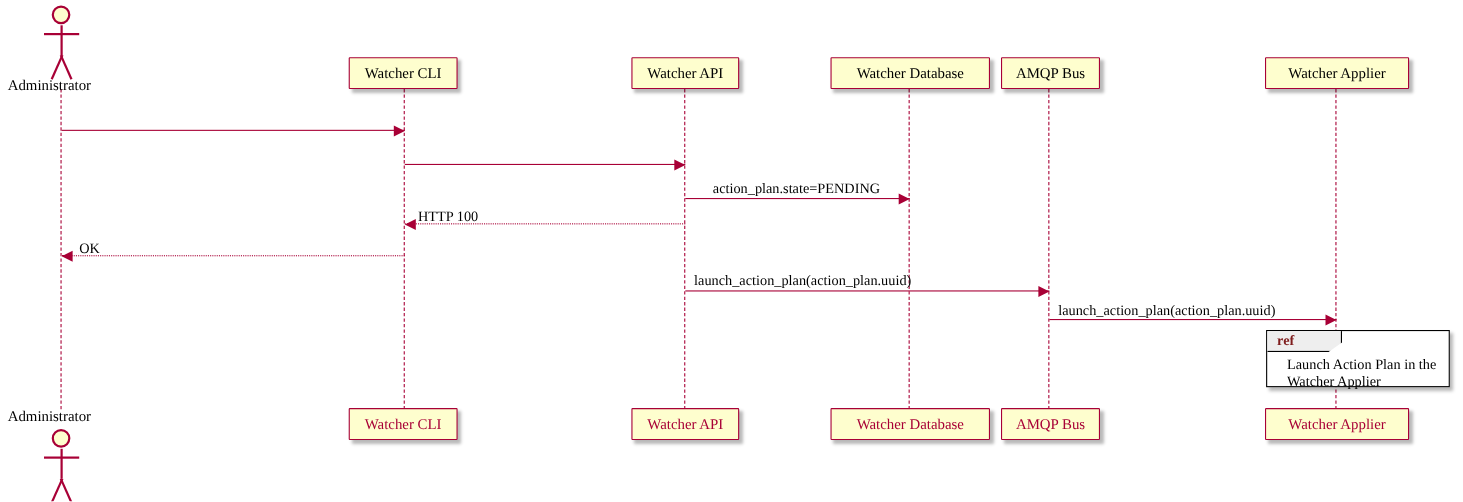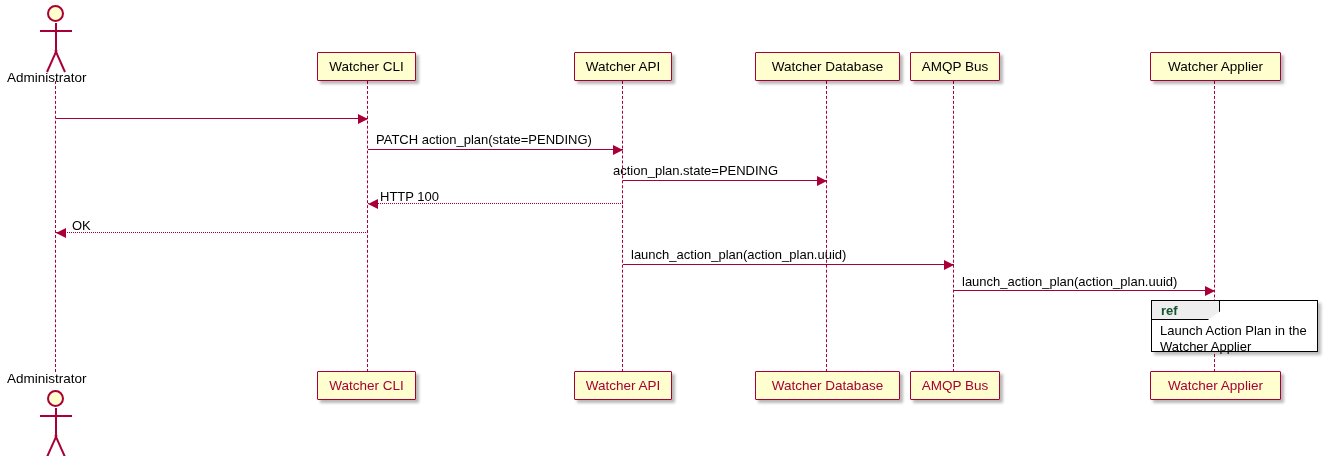--- a/index.html
+++ b/index.html
@@ -1,17 +1,17 @@
 <!DOCTYPE html>
 <html><head>
 <meta charset="utf-8">
 <style>
   html,body{margin:0;padding:0;background:#FFFFFF;}
   #canvas{position:relative;width:1330px;height:456px;background:#FFFFFF;
-          font-family:Liberation Sans, sans-serif;overflow:hidden;}
+          font-family:Liberation Serif, serif;overflow:hidden;}
 
   
   .pbox{position:absolute;box-sizing:border-box;background:#FEFECE;
         border:1.5px solid #A80036;border-radius:1px;
         box-shadow:3px 3px 3px rgba(0,0,0,0.28);
         display:flex;align-items:center;justify-content:center;
         font-size:13.5px;color:#000000;white-space:nowrap;height:29px;}
   .pbox.bottom{color:#A80036;}
 
   
@@ -42,21 +42,21 @@
            border-right:10px solid #A80036;}
   .msg-label{position:absolute;font-size:13px;color:#000000;white-space:nowrap;}
 
   
   .ref-box{position:absolute;box-sizing:border-box;background:#FFFFFF;
            border:1.5px solid #000000;box-shadow:3px 3px 3px rgba(0,0,0,0.28);}
   .ref-tab{position:absolute;left:0;top:0;height:19px;box-sizing:border-box;
            background:#EEEEEE;border-right:1.5px solid #000000;
            border-bottom:1.5px solid #000000;
            display:flex;align-items:center;padding-left:9px;
-           font-size:13px;font-weight:bold;color:#14532d;
+           font-size:13px;font-weight:bold;color:#7f1d1d;
            clip-path:polygon(0 0,100% 0,100% 55%,82% 100%,0 100%);}
   .ref-body{position:absolute;left:8px;font-size:13px;color:#000000;
             line-height:16px;white-space:pre-line;}
 </style>
 </head>
 <body>
 
 <div id="canvas">
     <div class="lifeline" style="left: 55.25px; top: 81px; height: 291px;"></div>
     <div class="lifeline" style="left: 367.25px; top: 81px; height: 291px;"></div>
@@ -107,36 +107,35 @@
     <div class="pbox" style="left: 1150px; top: 52px; width: 131px;">
       <span>Watcher Applier</span>
     </div>
     <div class="pbox bottom" style="left: 1150px; top: 371px; width: 131px;">
       <span>Watcher Applier</span>
     </div>
     <div class="msg-line" style="left: 56px; top: 118px; width: 312px;"></div>
     <div class="arrow-r" style="top: 113.5px; left: 358px;"></div>
     <div class="msg-line" style="left: 368px; top: 149px; width: 255px;"></div>
     <div class="arrow-r" style="top: 144.5px; left: 613px;"></div>
-    <div class="msg-label" style="left: 376px; top: 132px;">PATCH action_plan(state=PENDING)</div>
     <div class="msg-line" style="left: 623px; top: 180px; width: 204px;"></div>
     <div class="arrow-r" style="top: 175.5px; left: 817px;"></div>
-    <div class="msg-label" style="left: 613px; top: 163px;">action_plan.state=PENDING</div>
+    <div class="msg-label" style="left: 648px; top: 163px;">action_plan.state=PENDING</div>
     <div class="msg-line dotted" style="left: 368px; top: 203px; width: 255px;"></div>
     <div class="arrow-l" style="top: 198.5px; left: 368px;"></div>
     <div class="msg-label" style="left: 380px; top: 189px;">HTTP 100</div>
     <div class="msg-line dotted" style="left: 56px; top: 232px; width: 312px;"></div>
     <div class="arrow-l" style="top: 227.5px; left: 56px;"></div>
     <div class="msg-label" style="left: 72px; top: 218px;">OK</div>
     <div class="msg-line" style="left: 623px; top: 264px; width: 331px;"></div>
     <div class="arrow-r" style="top: 259.5px; left: 944px;"></div>
     <div class="msg-label" style="left: 631px; top: 247px;">launch_action_plan(action_plan.uuid)</div>
     <div class="msg-line" style="left: 954px; top: 290px; width: 261px;"></div>
     <div class="arrow-r" style="top: 285.5px; left: 1205px;"></div>
     <div class="msg-label" style="left: 962px; top: 274px;">launch_action_plan(action_plan.uuid)</div>
     <div class="ref-box" style="left: 1151px; top: 300px; width: 167px; height: 52px;">
       <div class="ref-tab" style="width: 68px;">
         <span>ref</span>
       </div>
-      <div class="ref-body" style="top: 22px;">Launch Action Plan in the
+      <div class="ref-body" style="top: 22px; margin-left: 10px;">Launch Action Plan in the
 Watcher Applier</div>
     </div>
   </div>
 
 </body></html>

